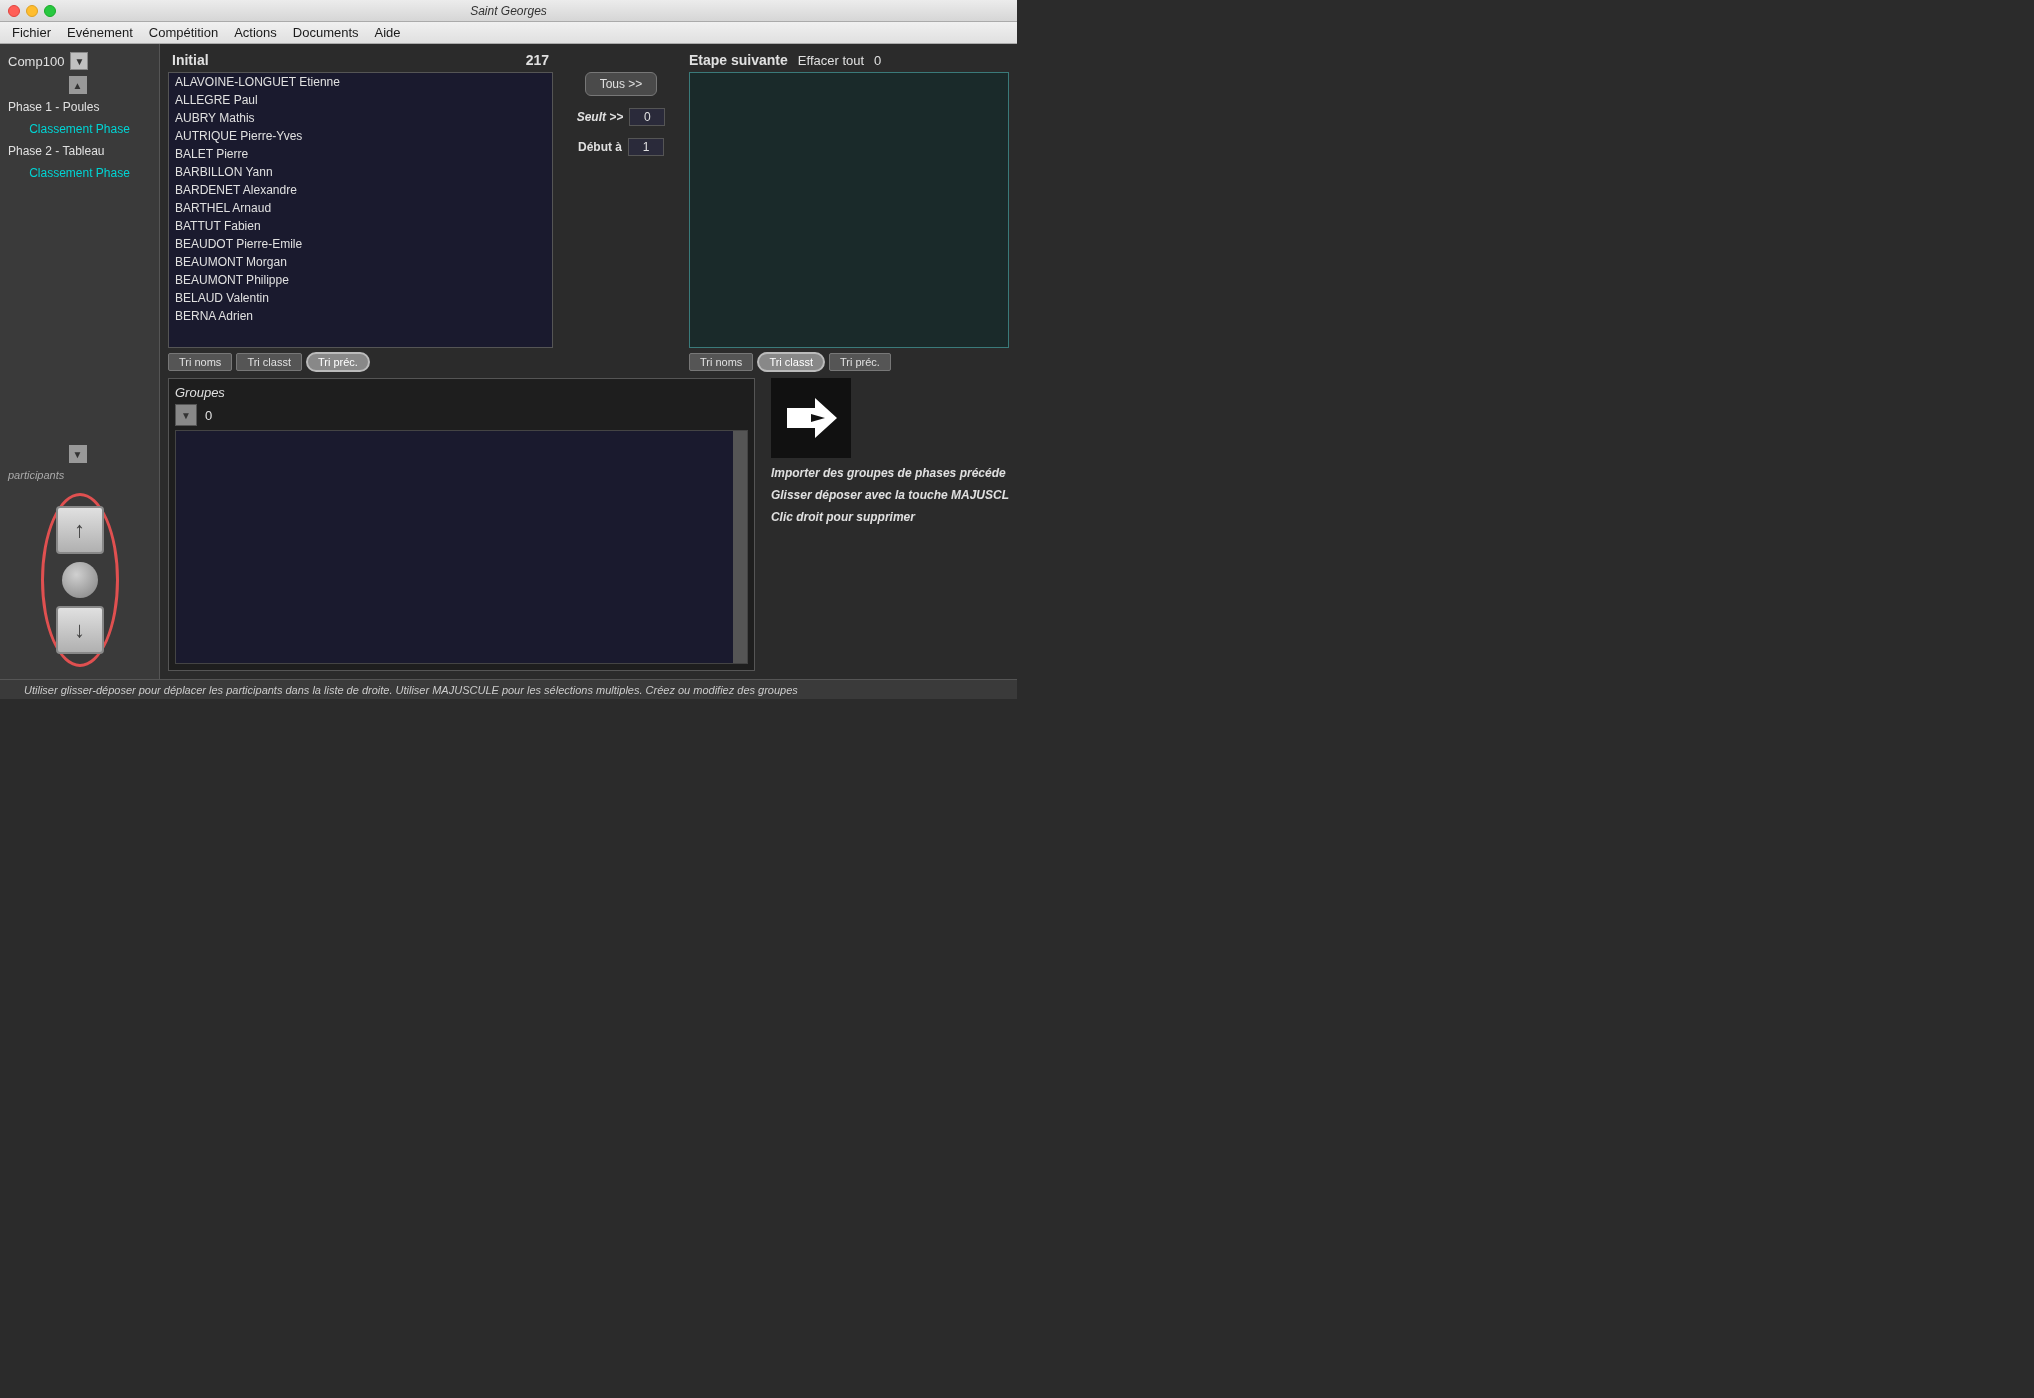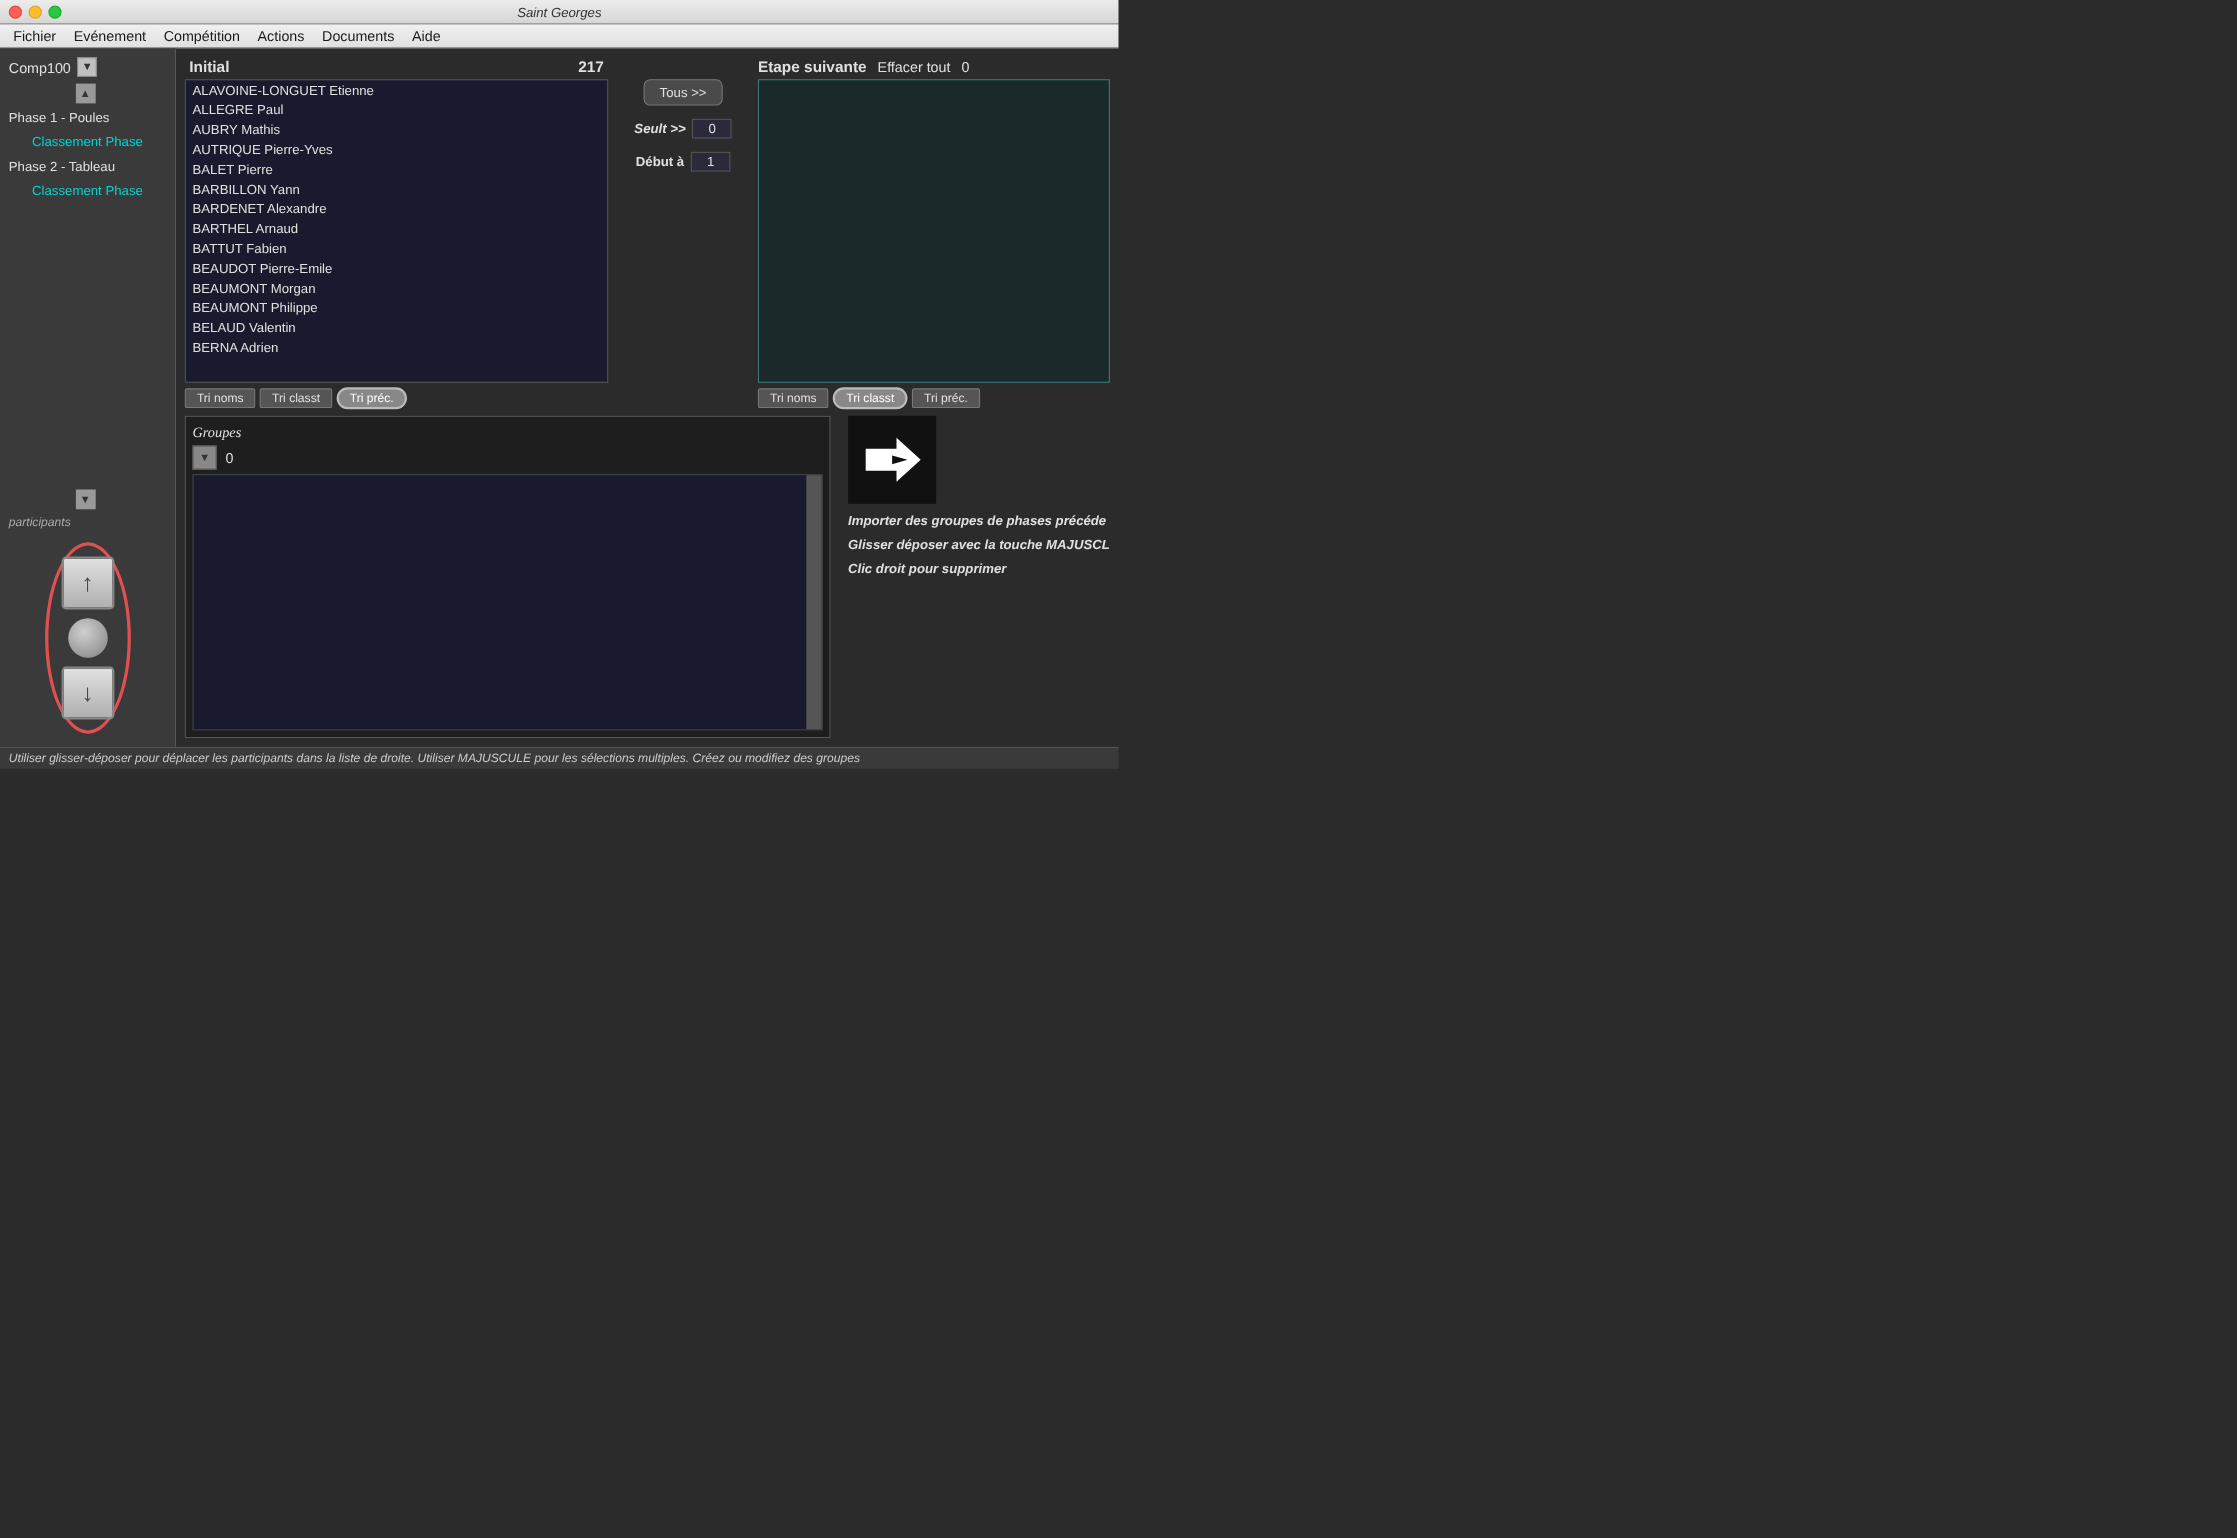--- a/index.html
+++ b/index.html
@@ -309,21 +309,20 @@
       padding: 6px;
       flex: 1;
       display: flex;
       flex-direction: column;
       gap: 4px;
     }
     .groups-title {
       font-style: italic;
       font-size: 13px;
       color: #e0e0e0;
-      font-family: Liberation Serif, serif;
     }
     .groups-row {
       display: flex;
       align-items: center;
       gap: 8px;
     }
     .groups-dropdown {
       width: 22px; height: 22px;
       background: #888;
       border: 1px solid #555;
@@ -369,21 +368,21 @@
       font-weight: bold;
       max-width: 300px;
     }
 
     
     .status-bar {
       background: #3a3a3a;
       height: 20px;
       display: flex;
       align-items: center;
-      padding: 0 8px;
+      padding: 0 24px;
       border-top: 1px solid #555;
       font-size: 11px;
       color: #ccc;
       font-style: italic;
     }
 
     
     .bottom-section {
       display: flex;
       gap: 8px;

